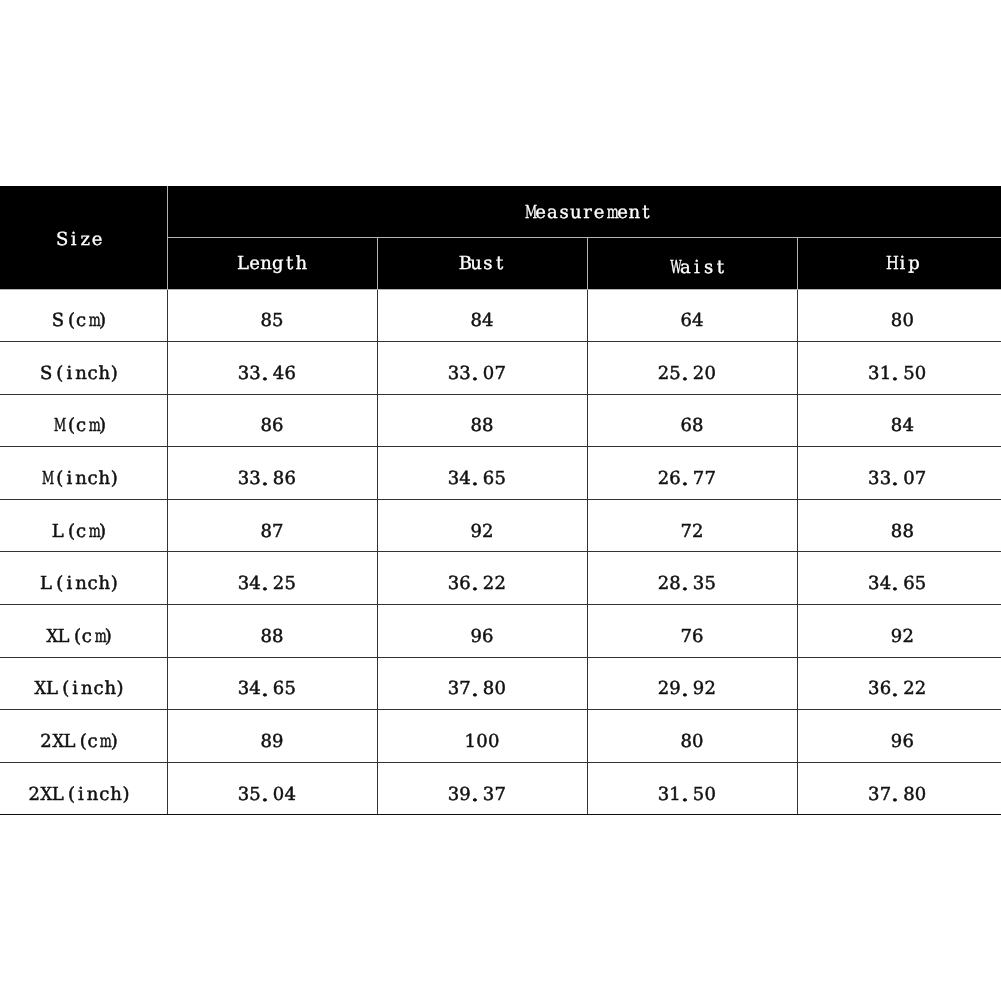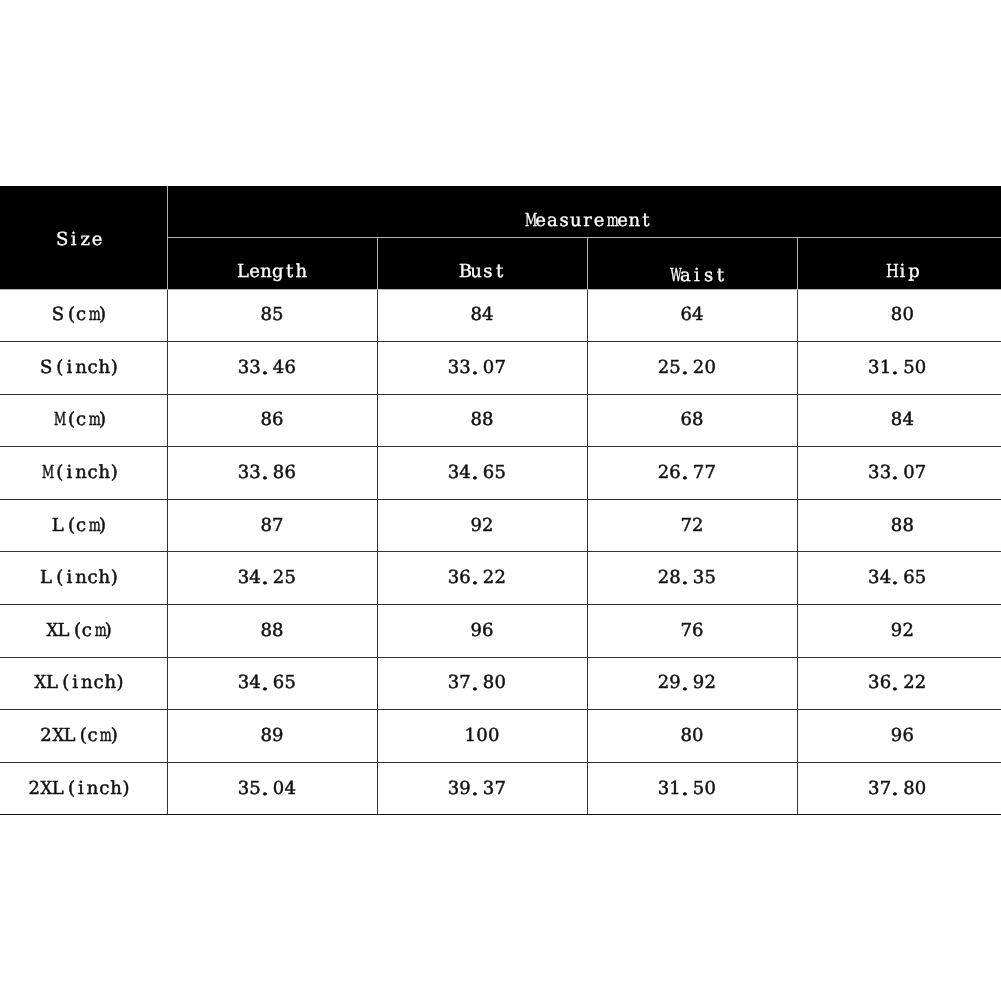--- a/index.html
+++ b/index.html
@@ -54,23 +54,23 @@
     display:inline-block;
     width:11.7px;
     text-align:center;
     white-space:pre;
     overflow:visible;
     transform-origin:50% 50%;
   }
   .ch.dot > i{position:relative;left:-2.2px;top:0.1px;transform:scale(1.45,1.15);}
   .ch.po > i{position:relative;left:2.3px;}
   .ch.pc > i{position:relative;left:-1.8px;}
-  .mono{display:inline-block;margin-right:10.5px;position:relative;top:0;}
+  .mono{display:inline-block;margin-right:10.5px;position:relative;top:6px;}
   .mono.short{margin-right:0px;}
-  td.hdr .mono{margin-right:0px;top:9px;}
+  td.hdr .mono{margin-right:0px;top:1px;}
   td.hdr-waist .mono{margin-left:10px;margin-top:8px;}
   td.hdr-corner .mono{margin-right:7px;top:2.7px;text-decoration:underline;}
   td.col-size .mono{margin-right:4px;}
 </style>
 </head>
 <body>
 
 <div id="page">
   <table id="size-chart-table">
     <colgroup>

